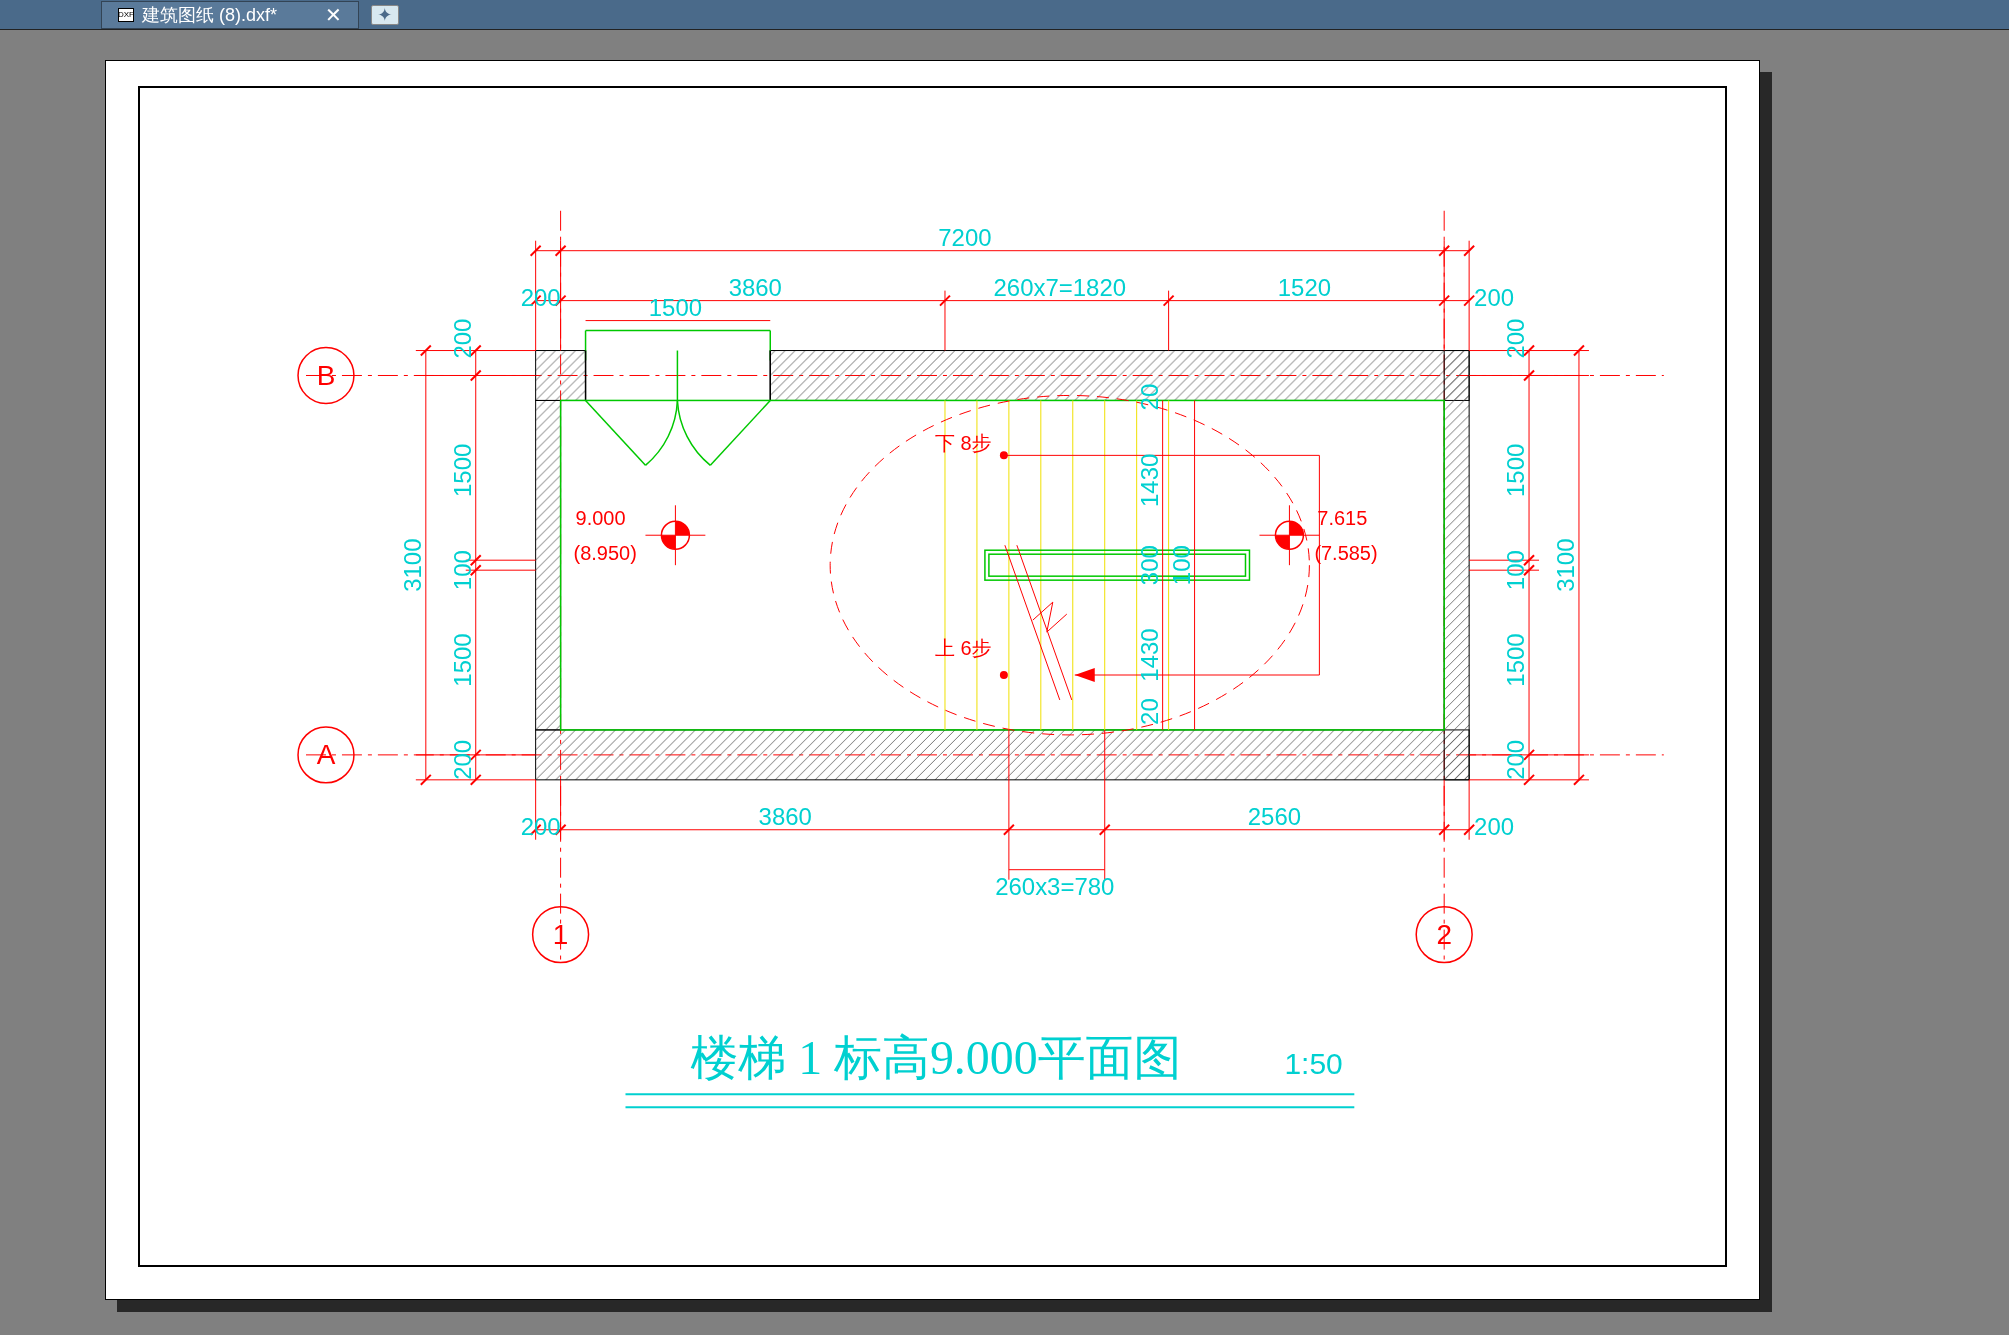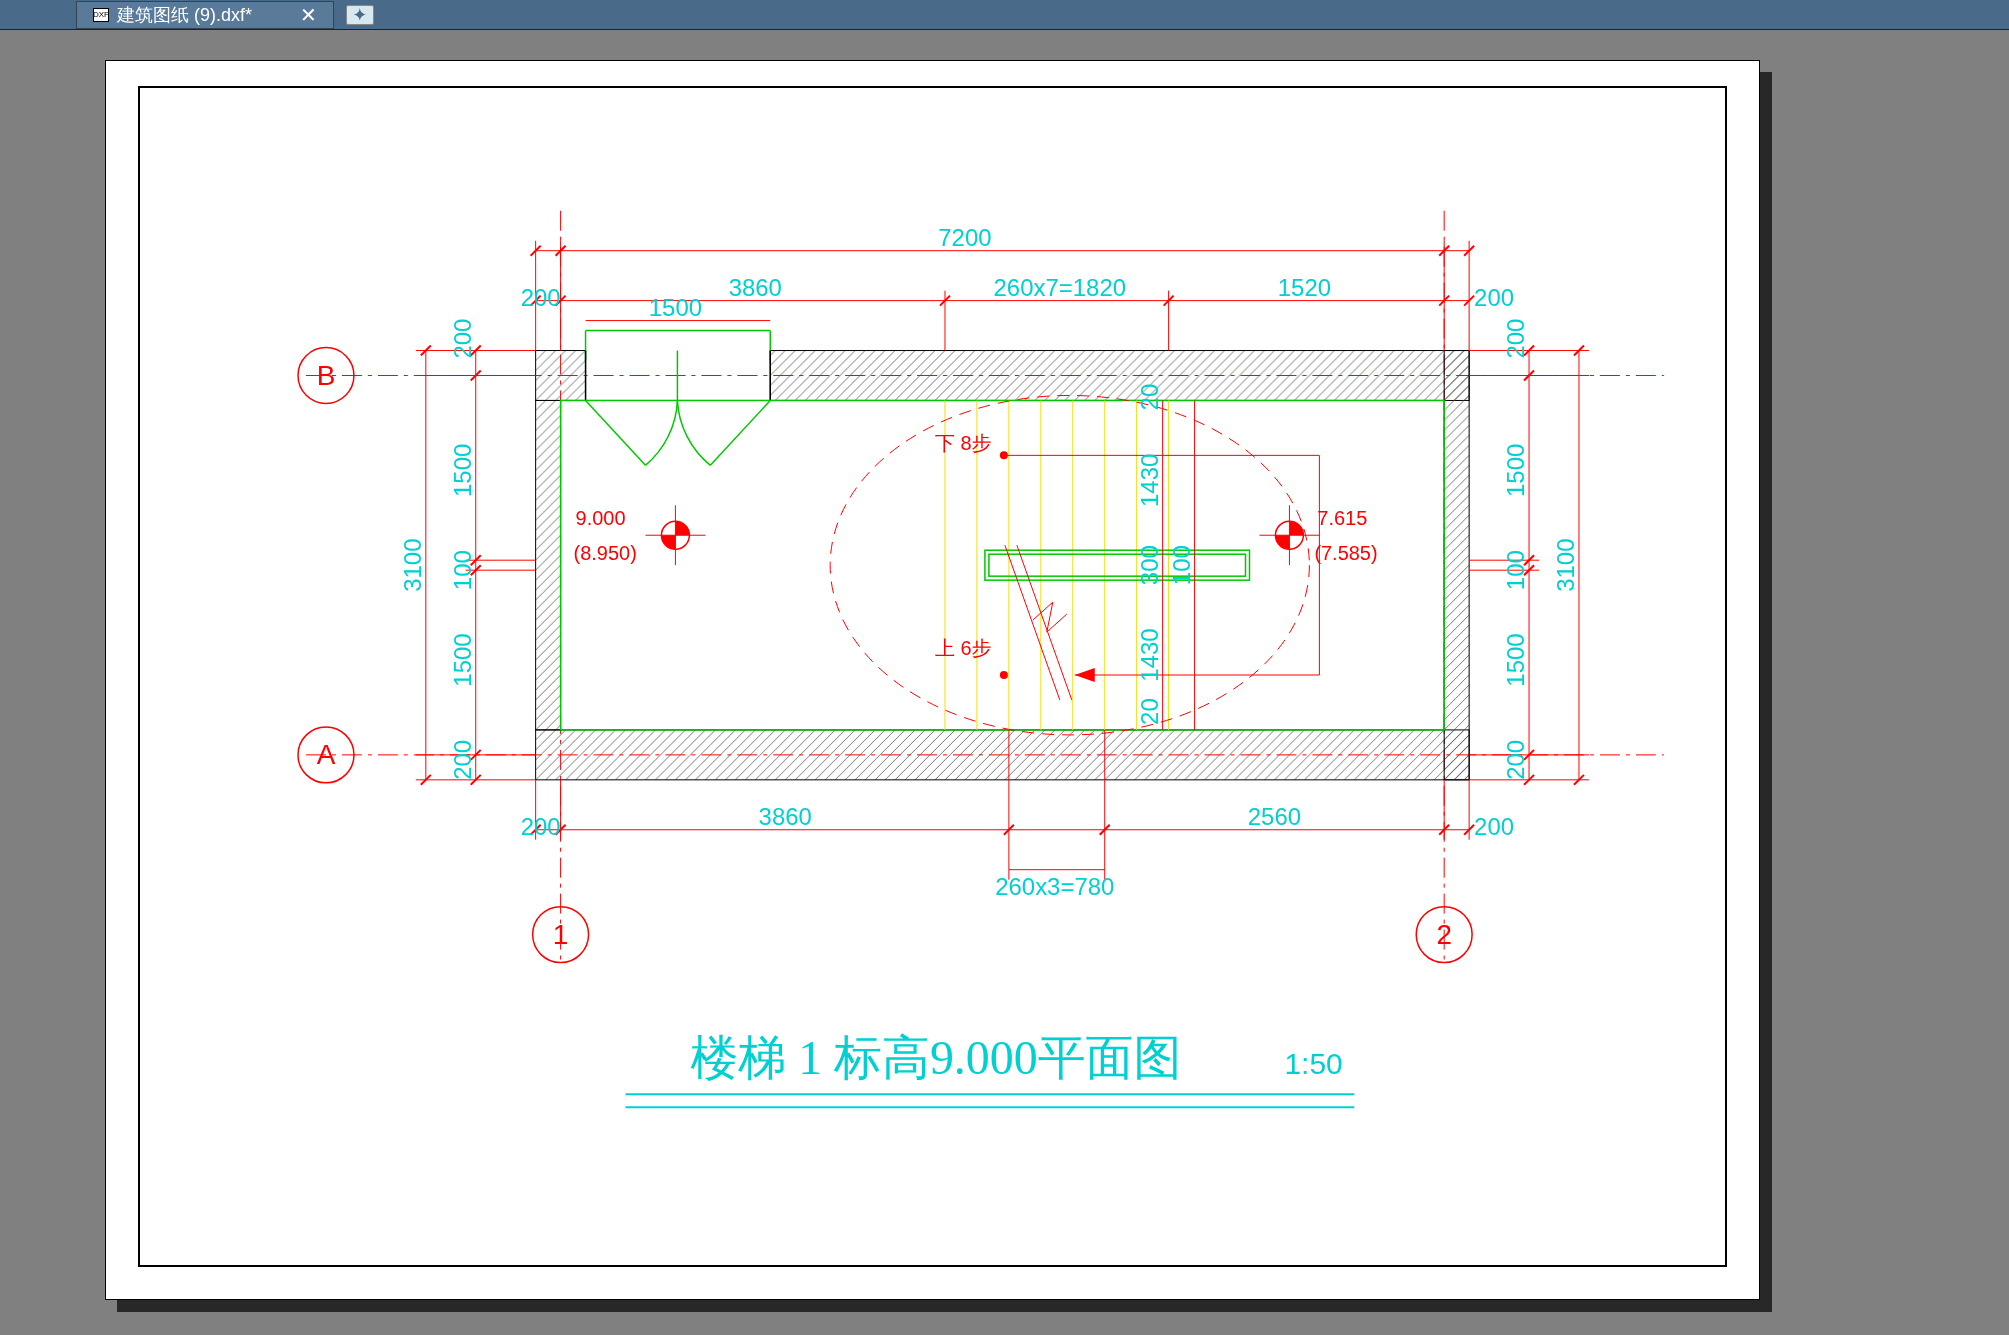--- a/index.html
+++ b/index.html
@@ -9,21 +9,21 @@
     width: 2009px;
     height: 1335px;
     overflow: hidden;
     position: relative;
   }
   .tab-bar {
     background: #4a6a8a;
     height: 30px;
     display: flex;
     align-items: center;
-    padding-left: 76px;
+    padding-left: 101px;
     border-bottom: 1px solid #222;
   }
   .tab {
     background: #5a7a9a;
     color: #fff;
     font-size: 18px;
     padding: 4px 16px;
     display: flex;
     align-items: center;
     gap: 8px;
@@ -105,21 +105,21 @@
   .blackline { stroke: #000; stroke-width: 1.5; fill: none; }
   .cyanline { stroke: #00d0d0; stroke-width: 2; fill: none; }
   .hatch { fill: url(#diaghatch); stroke: #000; stroke-width: 1; }
 </style>
 </head>
 <body>
 
 <div class="tab-bar">
   <div class="tab">
     <span class="tab-icon">DXF</span>
-    <span>建筑图纸 (9).dxf*</span>
+    <span>建筑图纸 (8).dxf*</span>
     <span class="tab-close">✕</span>
   </div>
   <div class="tab-add">✦</div>
 </div>
 
 <div class="canvas-wrap">
   <div class="sheet-shadow"></div>
   <div class="sheet">
     <div class="frame"></div>
 

